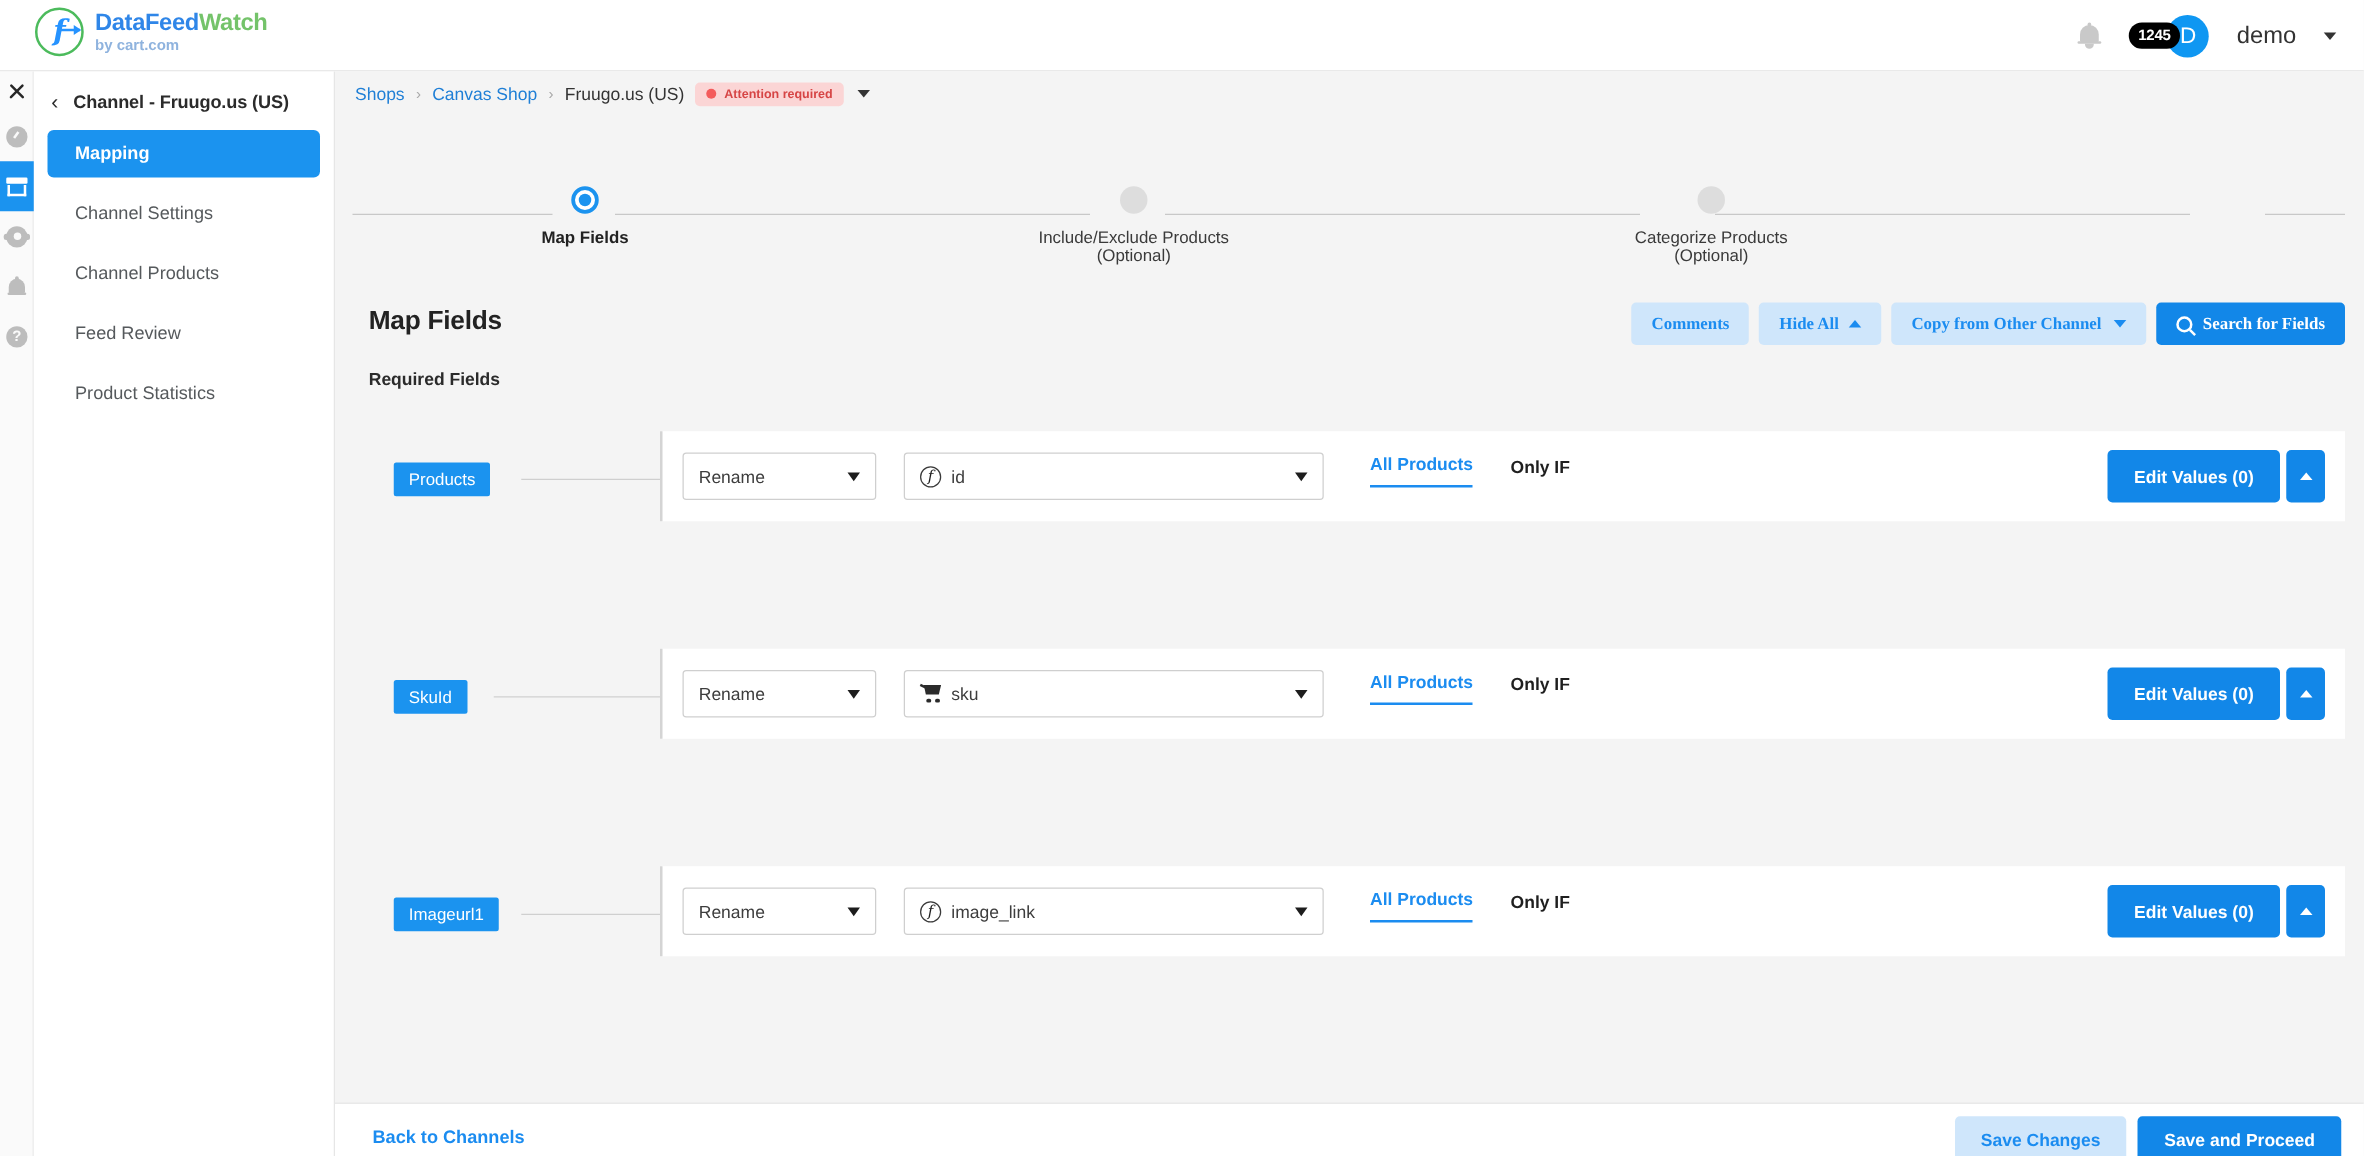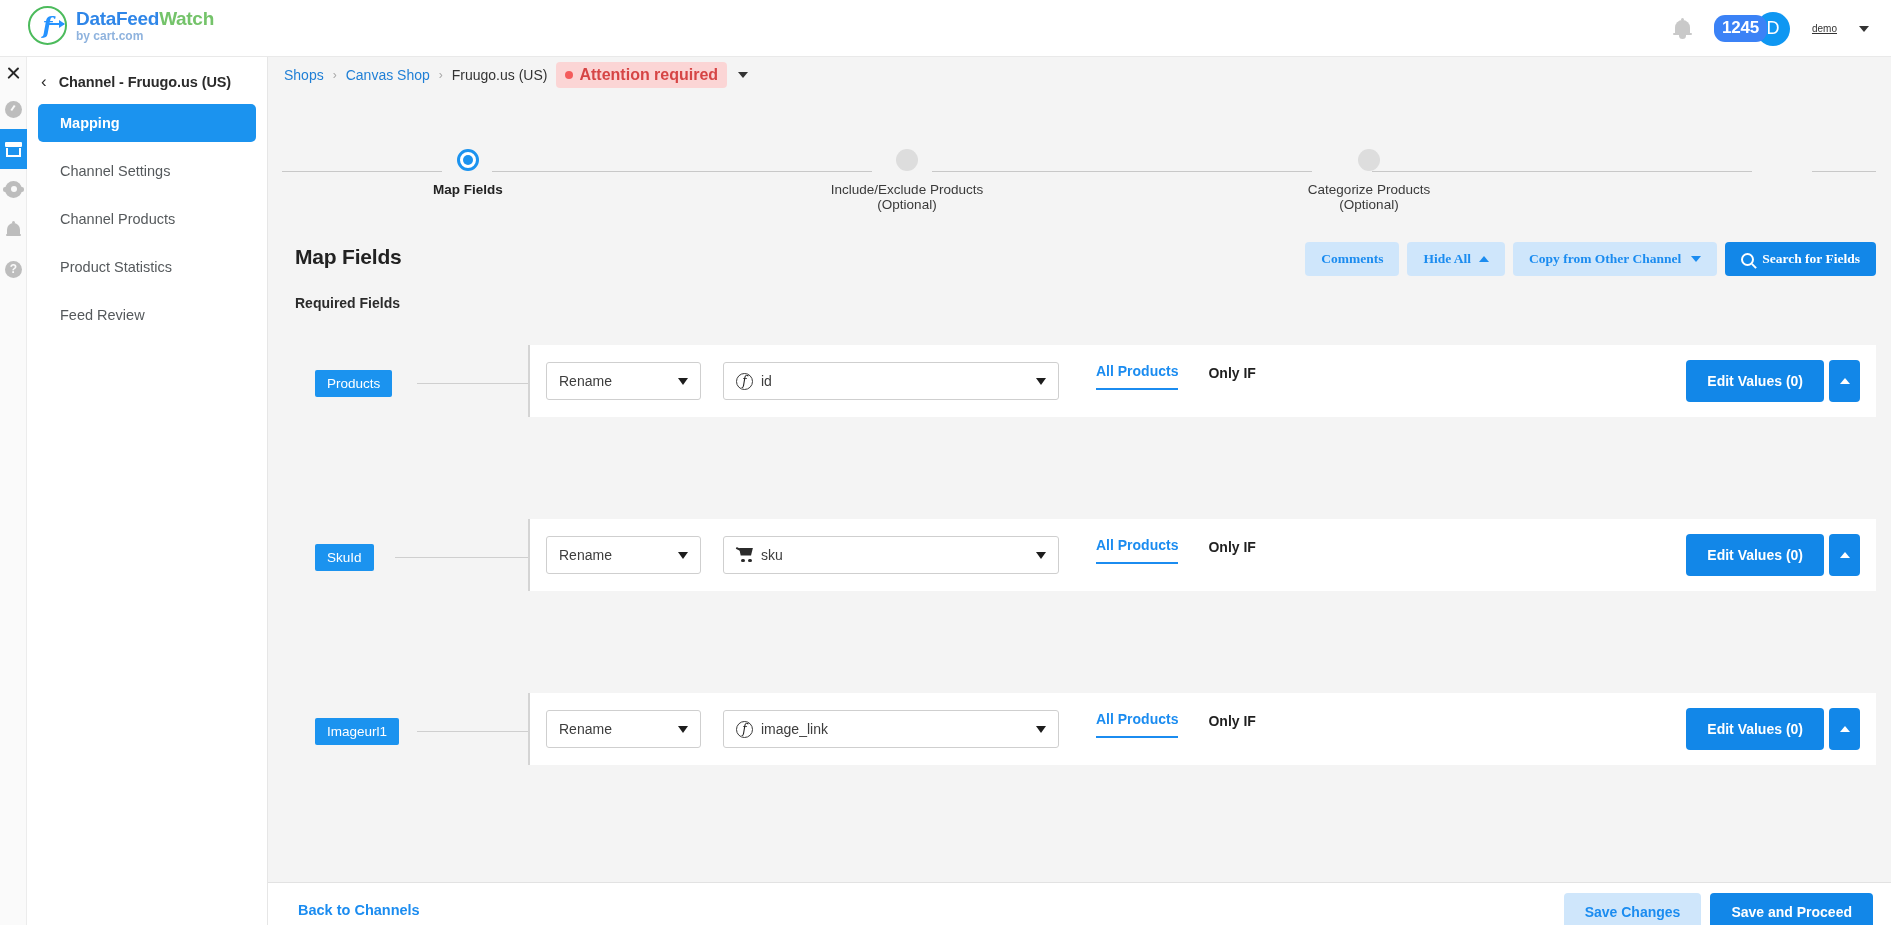--- a/index.html
+++ b/index.html
@@ -38,29 +38,29 @@
   .bell{ width:19px; height:22px; position:relative; cursor:pointer;}
   .bell .body{
     position:absolute; left:2px; top:2px; width:15px; height:14px;
     border-radius:8px 8px 2px 2px; background:#c9c9c9;
   }
   .bell .base{ position:absolute; left:0; top:15px; width:19px; height:2px; border-radius:1px; background:#c9c9c9;}
   .bell .clap{ position:absolute; left:6px; top:17px; width:7px; height:4px; border-radius:0 0 4px 4px; background:#c9c9c9;}
   .bell .top{ position:absolute; left:8px; top:0; width:3px; height:3px; border-radius:50%; background:#c9c9c9;}
   .avatar-group{ position:relative; display:flex; align-items:center;}
   .badge-count{
-    background:#3b82f6; color:#fff; font-size:17px; font-weight:700;
+    background:#000000; color:#fff; font-size:12px; font-weight:700;
     border-radius:11px; padding:3px 8px 4px 8px; position:relative; z-index:2; letter-spacing:-.2px;
   }
   .avatar{
     width:34px; height:34px; border-radius:50%; background:#0f97f2; color:#fff;
     display:flex; align-items:center; justify-content:center; font-size:18px;
     margin-left:-11px; z-index:1;
   }
-  .user-name{ font-size:10px; color:#333; font-weight:400;text-decoration:underline;}
+  .user-name{ font-size:19px; color:#333; font-weight:400;}
   .caret-dn{ width:0;height:0;border-left:5px solid transparent;border-right:5px solid transparent;border-top:6px solid #333;}
 
   
   .rail{
     position:absolute; left:0; top:57px; width:27px; height:868px;
     background:#fafafa; border-right:1px solid #ececec; z-index:20;
   }
   .rail-item{ width:27px; height:40px; display:flex; align-items:center; justify-content:center; cursor:pointer;}
   .rail-item.close{ height:32px; }
   .rail-item.active{ background:#1b93ef; }
@@ -99,21 +99,21 @@
   
   .main{ position:absolute; left:268px; top:57px; width:1623px; height:868px; background:#f4f4f4;}
   .crumb{
     height:36px; display:flex; align-items:center; gap:9px; padding:0 0 0 16px;
     font-size:14px; color:#333;
   }
   .crumb a{ color:#1f7fd6; text-decoration:none; cursor:pointer;}
   .crumb .sep{ color:#a9a9a9; font-size:12px;}
   .crumb .cur{ color:#333;}
   .chip-attn{
-    background:#fbd5d5; color:#d64545; font-size:16px; font-weight:700;
+    background:#fbd5d5; color:#d64545; font-size:10px; font-weight:700;
     border-radius:4px; padding:4px 9px; display:flex; align-items:center; gap:6px;
   }
   .chip-dot{ width:8px;height:8px;border-radius:50%;background:#f45b5b;}
   .crumb .chev{ width:0;height:0;border-left:5px solid transparent;border-right:5px solid transparent;border-top:6px solid #333; margin-left:2px; cursor:pointer;}
 
   .alert{
     margin:0 14px 0 14px; height:37px; background:#fbe2cd;
     display:flex; align-items:center; padding-left:18px;
     font-size:13.5px; color:#d97a28;
   }
@@ -274,22 +274,22 @@
 
 <div class="sidebar">
   <div class="sb-head">
     <span class="sb-back">‹</span>
     <span class="sb-title">Channel - Fruugo.us (US)</span>
   </div>
   <div class="sb-list">
     <div class="sb-item active">Mapping</div>
     <div class="sb-item">Channel Settings</div>
     <div class="sb-item">Channel Products</div>
+    <div class="sb-item">Feed Review</div>
     <div class="sb-item">Product Statistics</div>
-    <div class="sb-item">Feed Review</div>
   </div>
 </div>
 
 <div class="main">
 
   <div class="crumb">
     <a>Shops</a>
     <span class="sep">›</span>
     <a>Canvas Shop</a>
     <span class="sep">›</span>

